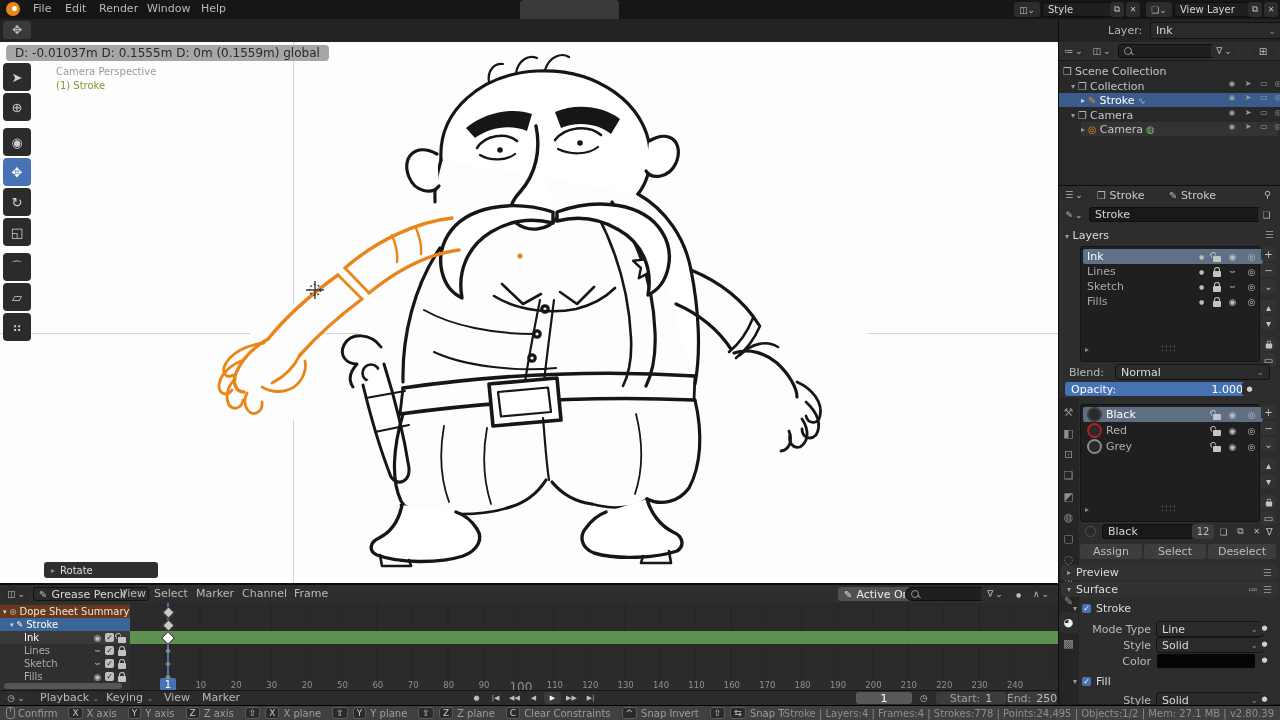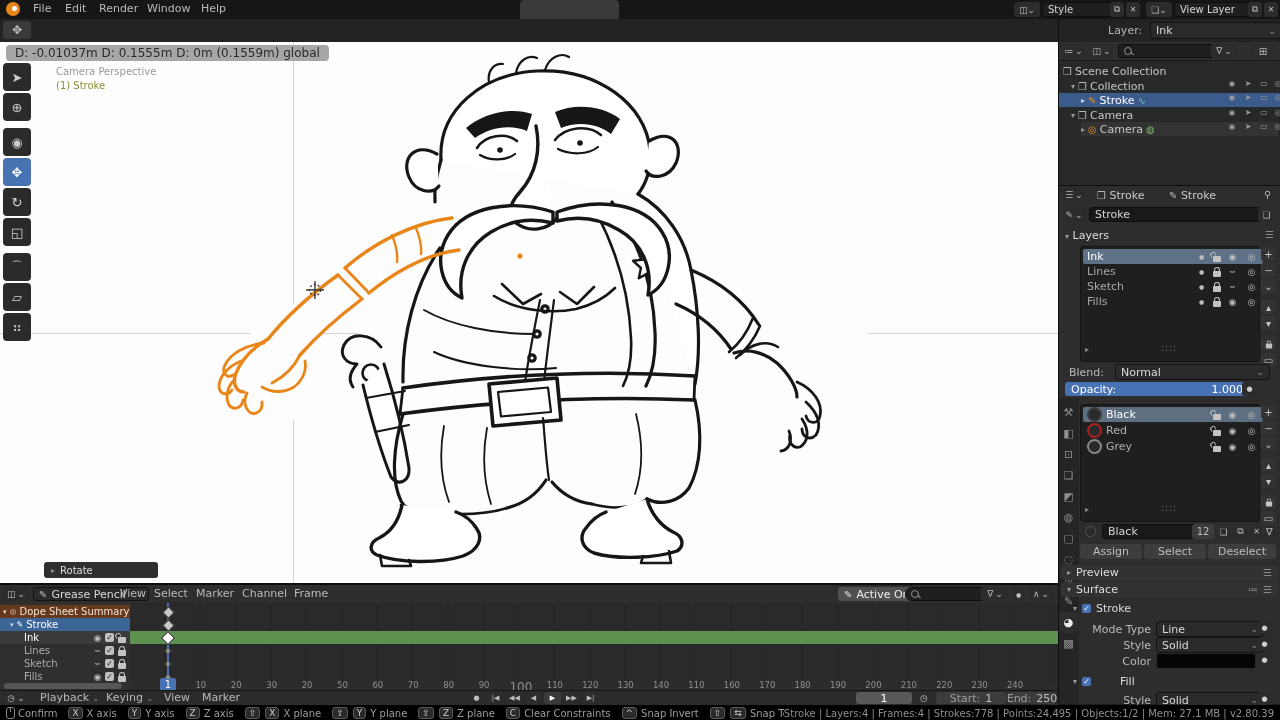--- a/index.html
+++ b/index.html
@@ -449,21 +449,21 @@
         <span class="chev">⌄</span>
       </span>
     <span class="r animdot" style="left:199px;top:451px;">●</span>
     <span class="prow-label txt" style="left:30px;top:469px;width:62px;">Color</span>
     <span class="r" style="left:97px;top:467px;width:98px;height:14px;background:#050505;border:1px solid #2a2a2a;border-radius:3px;"></span>
     <span class="r animdot" style="left:199px;top:467px;">●</span>
 
     <div class="r" style="left:14px;top:489px;display:flex;align-items:center;gap:5px;">
       <span style="font-size:8px;color:#9a9a9a;">▾</span>
       <span class="cb blue">✓</span>
-      <span style="color:#dcdcdc;margin-left:24px;">Fill</span>
+      <span style="color:#dcdcdc;">Fill</span>
     </div>
     <span class="prow-label txt" style="left:30px;top:508px;width:62px;">Style</span>
     <span class="r dd" style="left:97px;top:506px;width:96px;height:14px;">
         <span>Solid</span>
         <span class="chev">⌄</span>
       </span>
     <span class="r animdot" style="left:199px;top:506px;">●</span>
   </div>
 
   <div class="r" style="left:0;top:584px;width:1058px;height:106px;background:#282828;border-top:1px solid #0e0e0e;">
@@ -599,21 +599,21 @@
     <span class="r btn txt" style="left:936px;top:1px;width:70px;height:12px;background:#3c3c3c;gap:5px;">
         <span style="color:#9f9f9f;">Start:</span>
         <span>1</span>
       </span>
     <span class="r btn txt" style="left:1008px;top:1px;width:48px;height:12px;background:#3c3c3c;gap:5px;">
         <span style="color:#9f9f9f;">End:</span>
         <span>250</span>
       </span>
   </div>
 
-  <div class="r" style="left:0;top:705px;width:1280px;height:15px;background:#000000;border-top:1px solid #000;display:flex;align-items:center;padding:0 6px;box-sizing:border-box;">
+  <div class="r" style="left:0;top:705px;width:1280px;height:15px;background:#404040;border-top:1px solid #000;display:flex;align-items:center;padding:0 6px;box-sizing:border-box;">
     <div id="sb-hints" style="display:flex;align-items:center;overflow:hidden;white-space:nowrap;">
         <span class="hint">
           <span class="mouse"></span>
           <span>Confirm</span>
         </span>
         <span class="hint">
           <kbd>X</kbd>
           <span>X axis</span>
         </span>
         <span class="hint">

